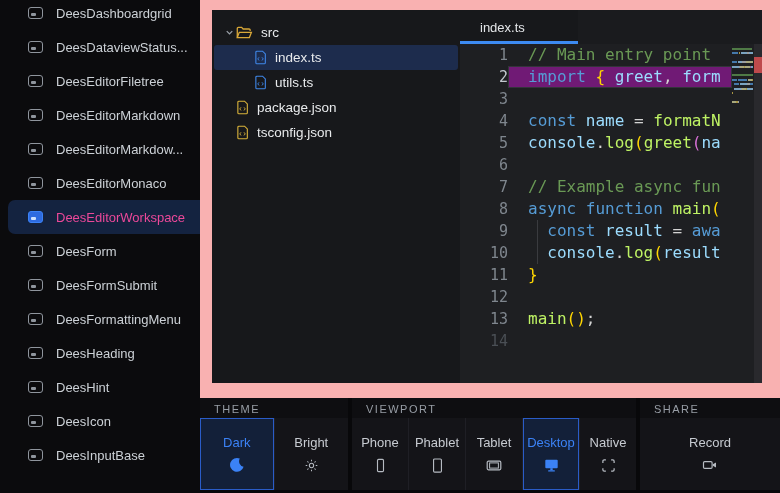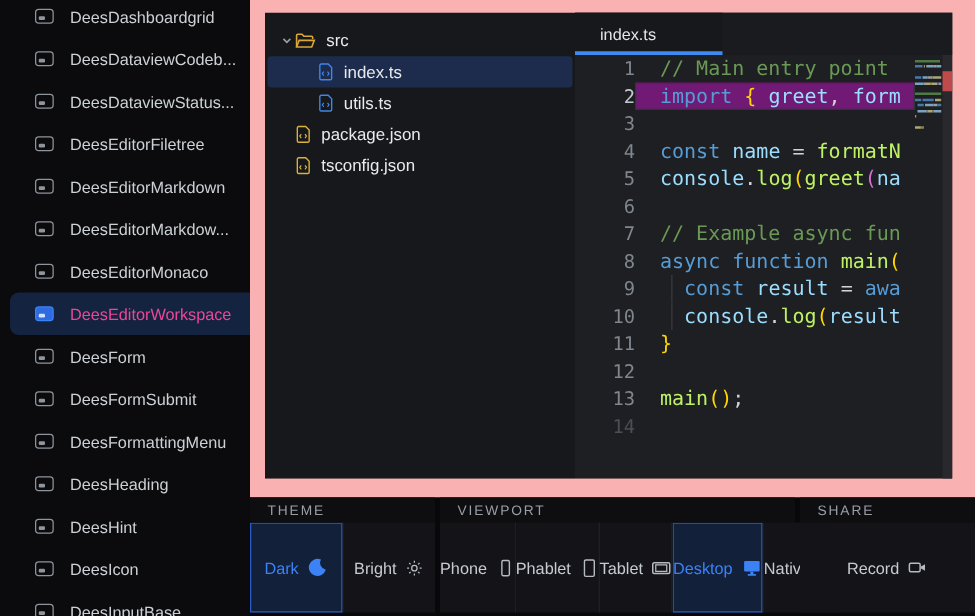--- a/index.html
+++ b/index.html
@@ -55,44 +55,38 @@
   .mm-row { height:2px; margin-bottom:2.4px; display:flex; }
   .mm-row span { height:2px; display:inline-block; }
   .vscroll { position:absolute; right:0; top:0; bottom:0; width:8px; background:#29292d; }
   .err-marker { position:absolute; right:0; top:13px; width:8px; height:16px; }
 
   
   .toolbar { position:absolute; left:200px; top:398px; width:580px; height:95px; background:#08080a; display:flex; gap:4px; padding-bottom:3px; }
   .tb-section { display:flex; flex-direction:column; }
   .tb-head { height:20px; background:#0e0e11; color:#989ea6; font-size:11px; letter-spacing:1.5px; padding:5px 0 0 14px; }
   .tb-row { flex:1; display:flex; }
-  .tb-btn { flex:1; background:#141418; border-right:1px solid #1f1f25; display:flex; align-items:center; justify-content:center; gap:7px; color:#b6bbc2; cursor:pointer; }
+  .tb-btn { flex:1; background:#141418; border-right:1px solid #1f1f25; display:flex; flex-direction:column; align-items:center; justify-content:center; gap:7px; color:#b6bbc2; cursor:pointer; }
   .tb-btn:last-child { border-right:none; }
   .tb-btn .tb-label { font-size:13px; color:#c7cbd1; }
   .tb-btn.sel { background:#132039; box-shadow:inset 0 0 0 1px #2a5cc8; color:#3b82f6; }
   .tb-btn.sel .tb-label { color:#3b82f6; }
   .tb-icon { height:16px; display:flex; align-items:center; justify-content:center; }
   .tb-icon svg { display:block; }
 </style>
 </head>
 <body>
 
 <div class="app">
   <aside class="sidebar">
       <div class="sb-item">
         <span class="sb-icon">
           <span class="inner"></span>
         </span>
         <span class="sb-label">DeesDashboardgrid</span>
-      </div>
-      <div class="sb-item">
-        <span class="sb-icon">
-          <span class="inner"></span>
-        </span>
-        <span class="sb-label">DeesDataviewCodeb...</span>
       </div>
       <div class="sb-item">
         <span class="sb-icon">
           <span class="inner"></span>
         </span>
         <span class="sb-label">DeesDataviewStatus...</span>
       </div>
       <div class="sb-item">
         <span class="sb-icon">
           <span class="inner"></span>

